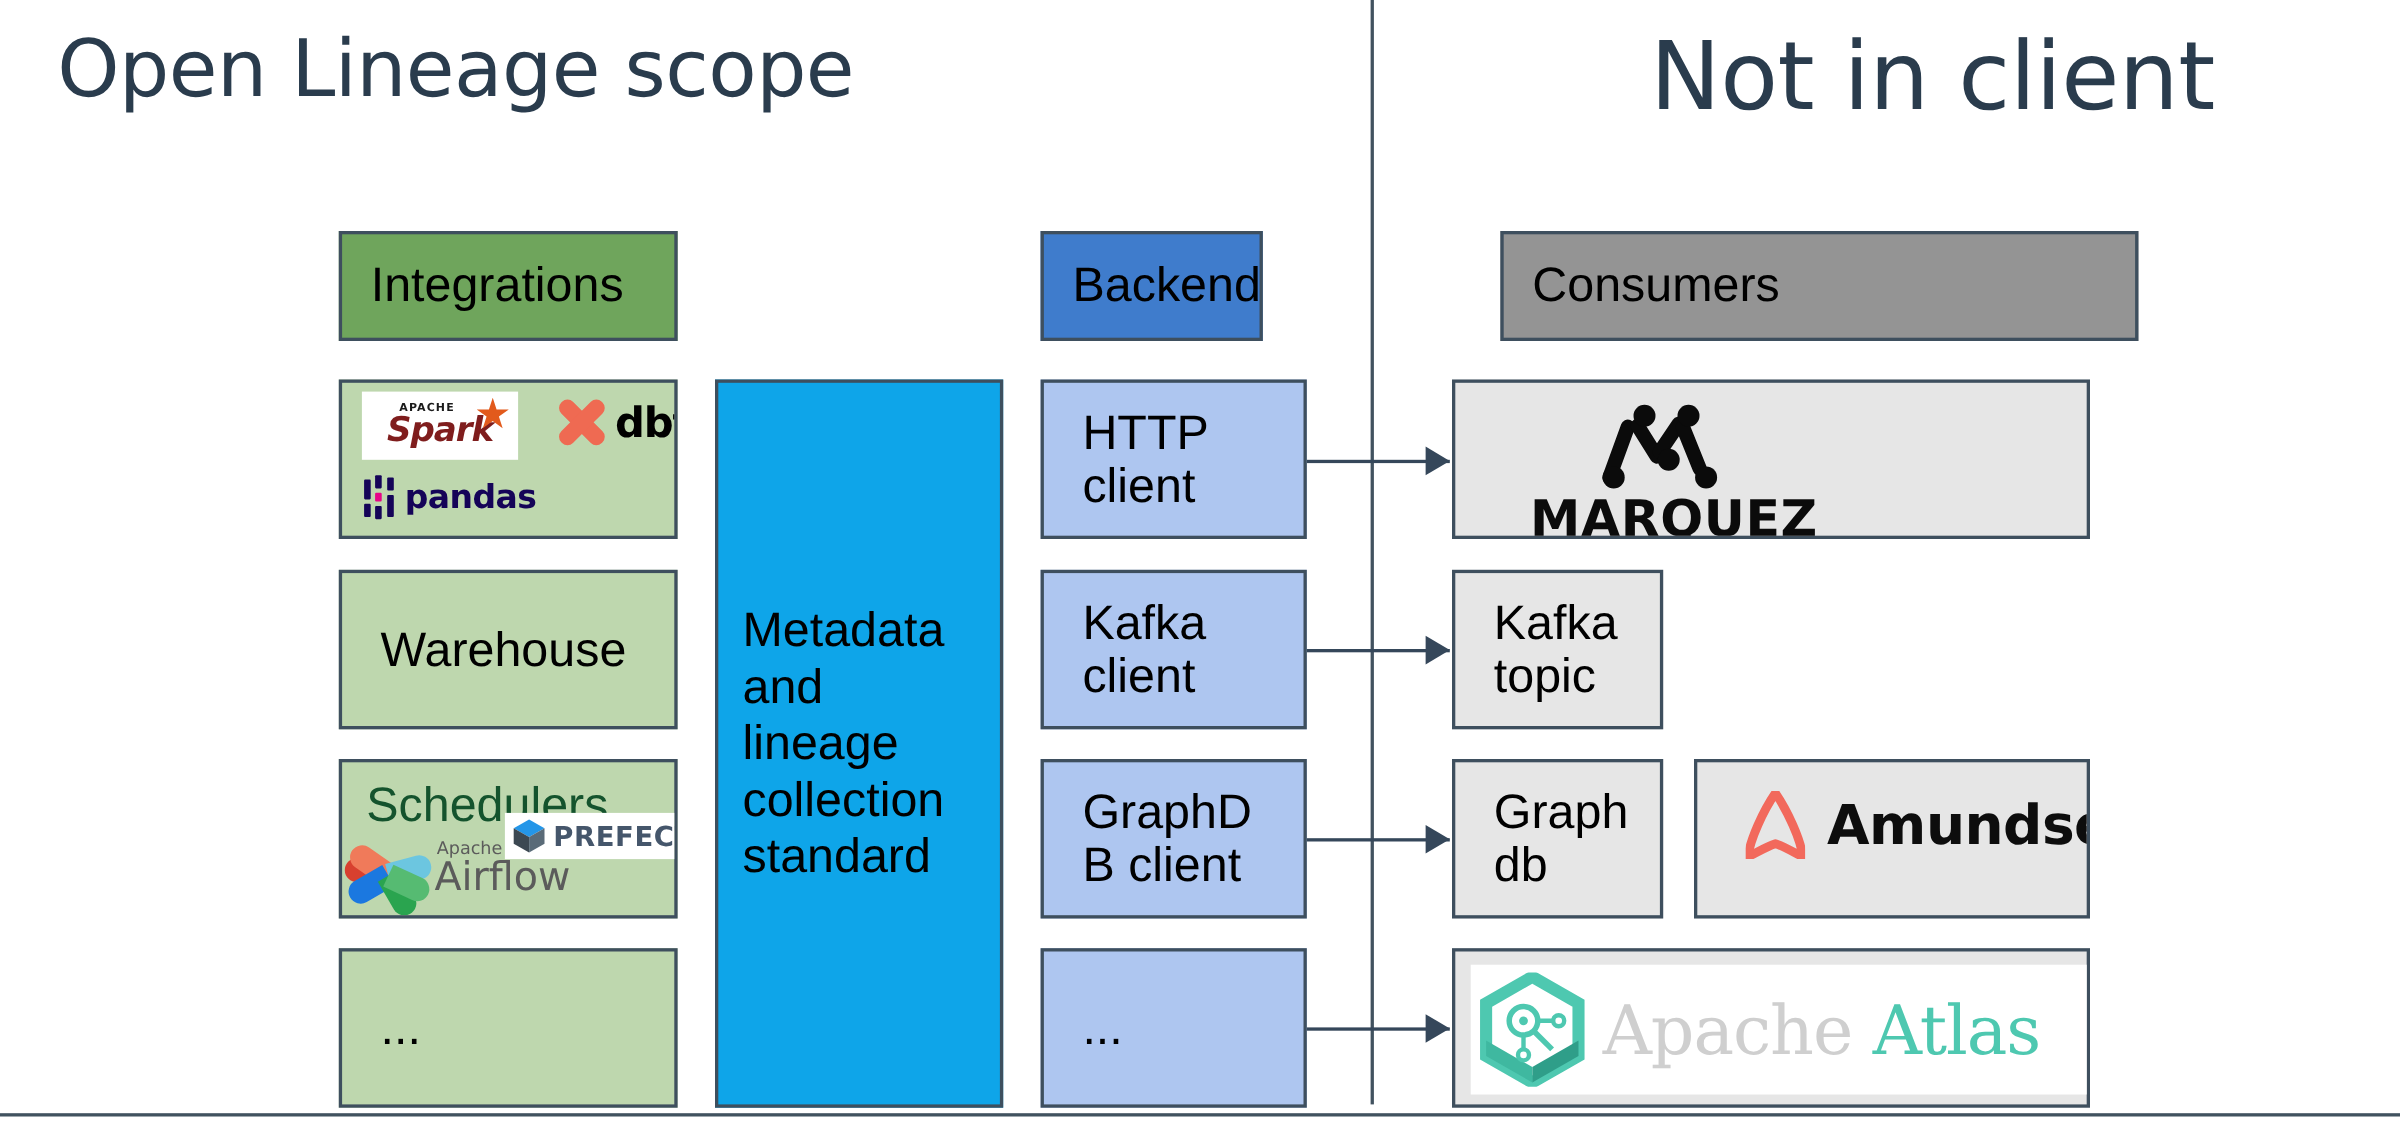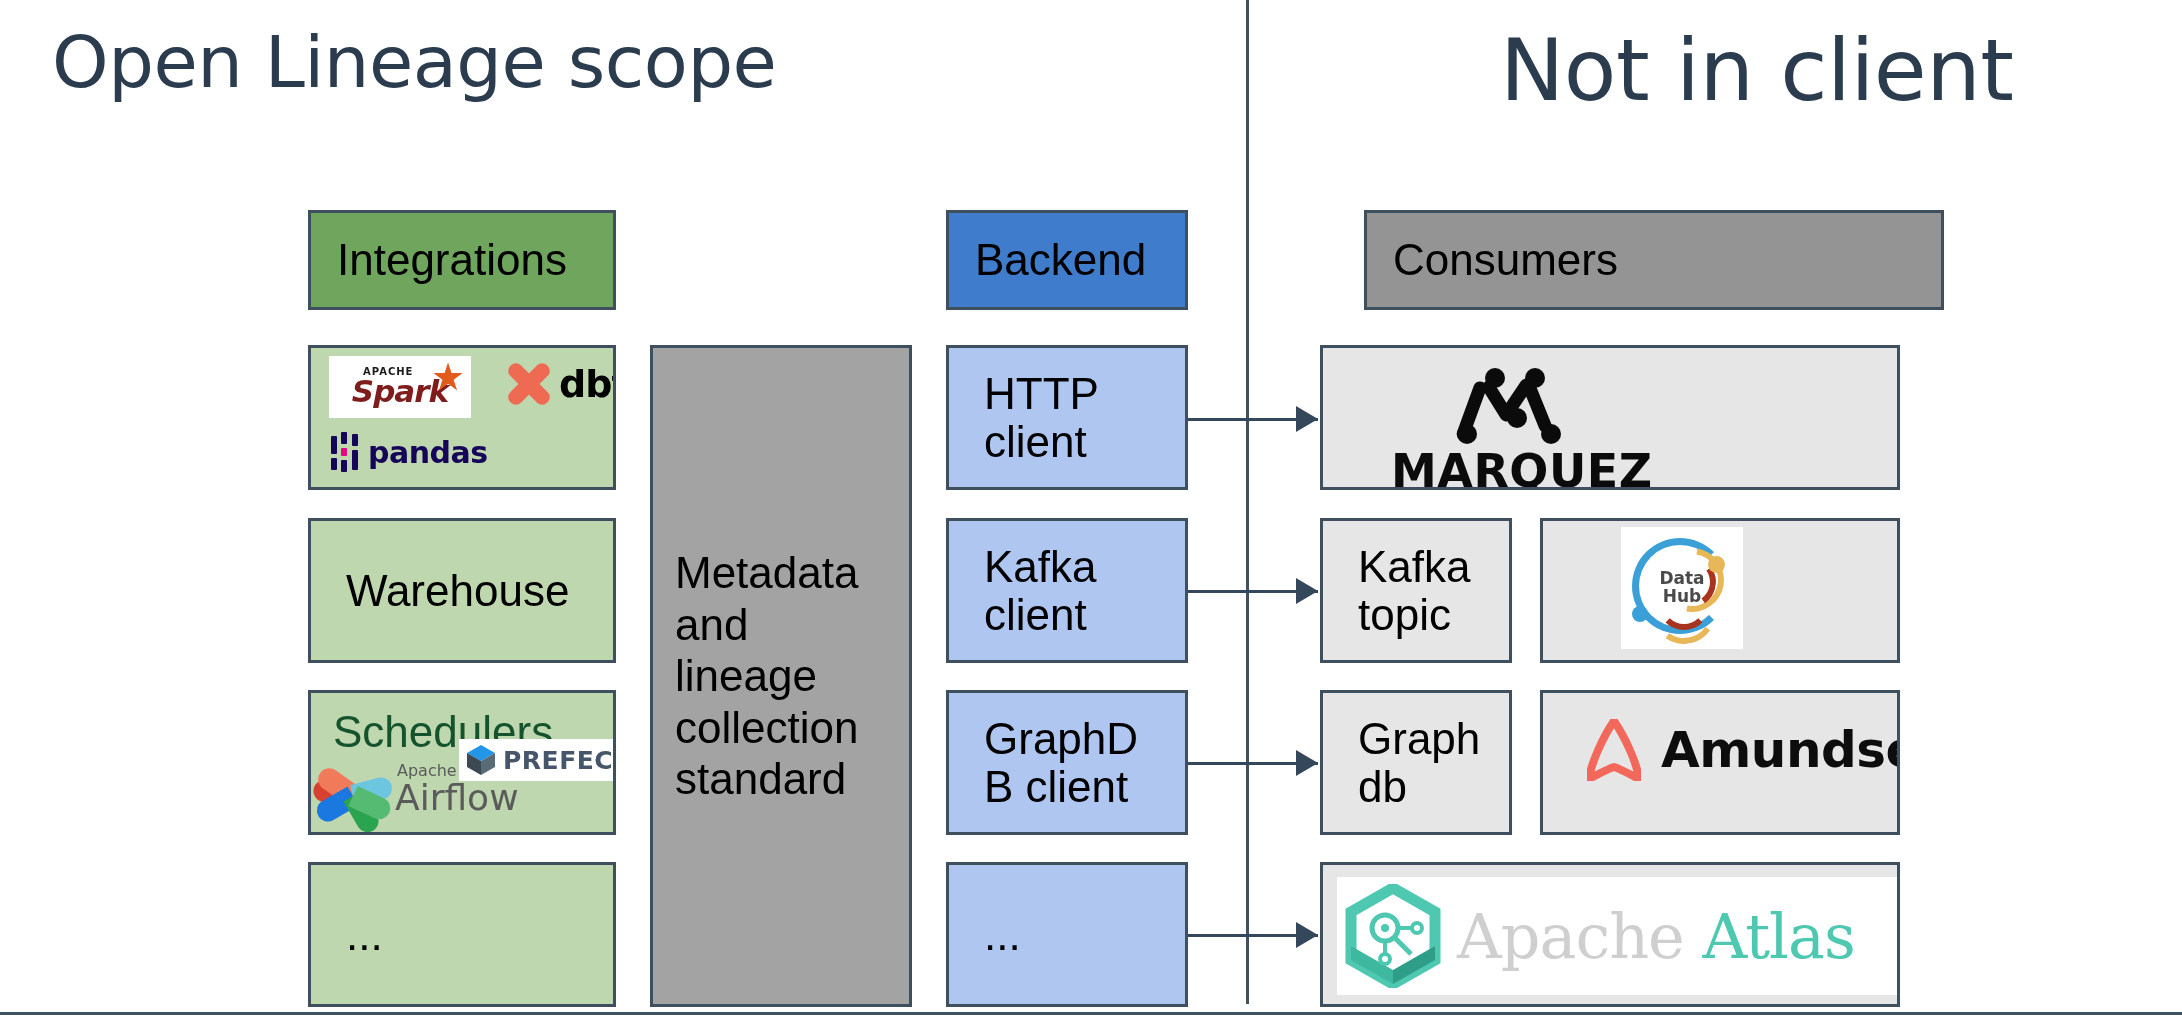--- a/index.html
+++ b/index.html
@@ -67,21 +67,21 @@
     white-space: pre-line;
   }
   .hdr .box-label { padding-left: 26px; }
 
   .green-dark  { background: #6fa55c; }
   .green-light { background: #bed7ae; }
   .blue-dark   { background: #3f7ccc; }
   .blue-light  { background: #aec6f0; }
   .gray-dark   { background: #949494; }
   .gray-light  { background: #e6e6e6; }
-  .teal        { background: #a3a3a3; }
+  .teal        { background: #0ea5e9; }
 
   
   #metadata-box { align-items: center; }
   #metadata-box .box-label {
     font-size: 44px;
     line-height: 1.17;
     padding-left: 22px;
   }
 
   
@@ -358,21 +358,21 @@
   </div>
 
   <div class="box teal" id="metadata-box" style="left:650px; top:345px; width:262px; height:662px;">
     <div class="box-label">Metadata
 and
 lineage
 collection
 standard</div>
   </div>
 
-  <div class="box hdr blue-dark" id="backend-header" style="left:946px; top:210px; width:242px; height:100px;">
+  <div class="box hdr blue-dark" id="backend-header" style="left:946px; top:210px; width:202px; height:100px;">
     <div class="box-label">Backend</div>
   </div>
 
   <div class="box blue-light" id="http-client-box" style="left:946px; top:345px; width:242px; height:145px;">
     <div class="box-label">HTTP
 client</div>
   </div>
 
   <div class="box blue-light" id="kafka-client-box" style="left:946px; top:518px; width:242px; height:145px;">
     <div class="box-label">Kafka
@@ -419,35 +419,20 @@
       </div>
       <div id="marquez-word">MARQUEZ</div>
     </div>
   </div>
 
   <div class="box gray-light" id="kafka-topic-box" style="left:1320px; top:518px; width:192px; height:145px;">
     <div class="box-label">Kafka
 topic</div>
   </div>
 
-  <div class="box gray-light" id="datahub-box" style="left:1540px; top:518px; width:360px; height:145px;">
-    <div class="logo-wrap" id="datahub-logo">
-      <div id="datahub-ring">
-        <div class="ring" style="left:2px; top:2px; width:82px; height:82px; border-width:7px; border-color:#3ba0d8 #3ba0d8 #3ba0d8 #3ba0d8; border-right-color:transparent;"></div>
-        <div class="ring" style="left:30px; top:12px; width:52px; height:52px; border-width:6px; border-color:transparent #e8b858 #e8b858 transparent; transform:rotate(-35deg);"></div>
-        <div class="ring" style="left:34px; top:20px; width:40px; height:40px; border-width:6px; border-color:transparent #a8341f transparent transparent; transform:rotate(10deg);"></div>
-        <div class="ring" style="left:22px; top:44px; width:52px; height:52px; border-width:6px; border-color:transparent transparent #e8b858 transparent; transform:rotate(-10deg);"></div>
-        <div class="ring" style="left:28px; top:42px; width:40px; height:40px; border-width:6px; border-color:transparent transparent #a8341f transparent;"></div>
-        <div style="position:absolute; left:78px; top:20px; width:17px; height:17px; border-radius:50%; background:#e8b858;"></div>
-        <div style="position:absolute; left:2px; top:70px; width:16px; height:16px; border-radius:50%; background:#3ba0d8;"></div>
-        <div id="datahub-word" style="white-space:pre-line;">Data
-Hub</div>
-      </div>
-    </div>
-  </div>
 
   <div class="box gray-light" id="graph-db-box" style="left:1320px; top:690px; width:192px; height:145px;">
     <div class="box-label">Graph
 db</div>
   </div>
 
   <div class="box gray-light" id="amundsen-box" style="left:1540px; top:690px; width:360px; height:145px;">
     <div class="logo-wrap" id="amundsen-logo">
       <div id="amundsen-mark">
         <svg width="54" height="62" viewBox="0 0 54 62">

